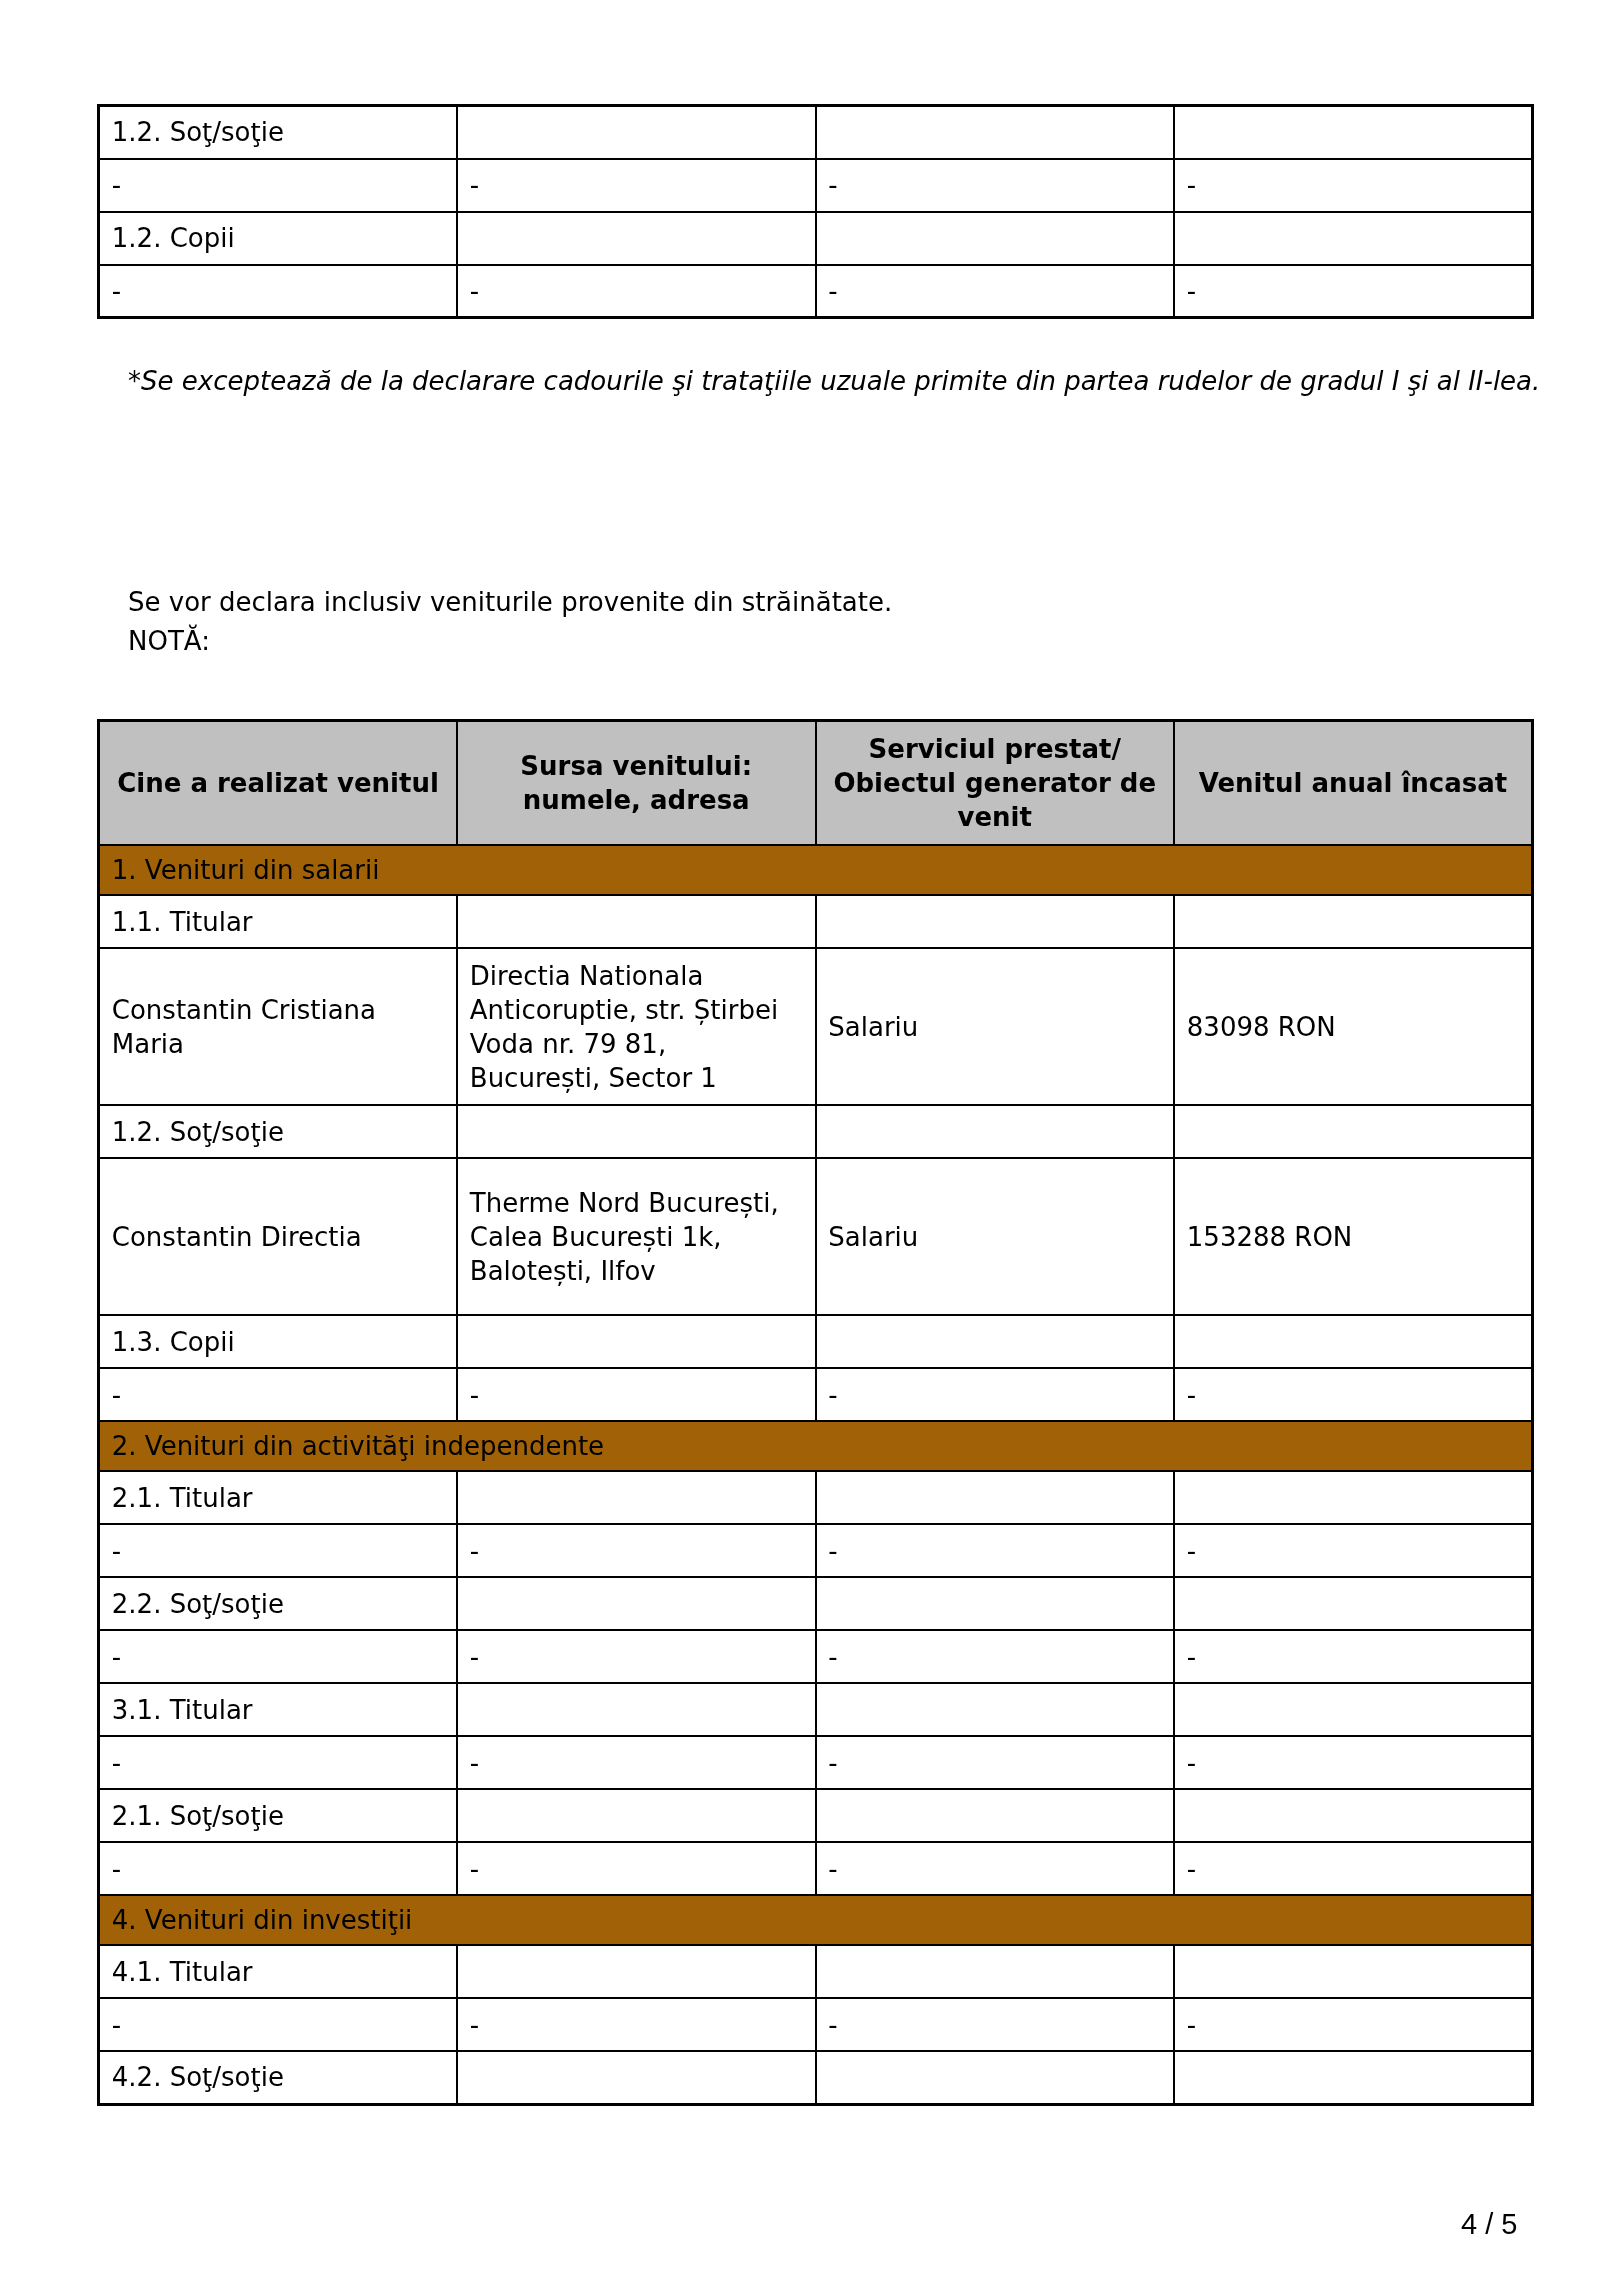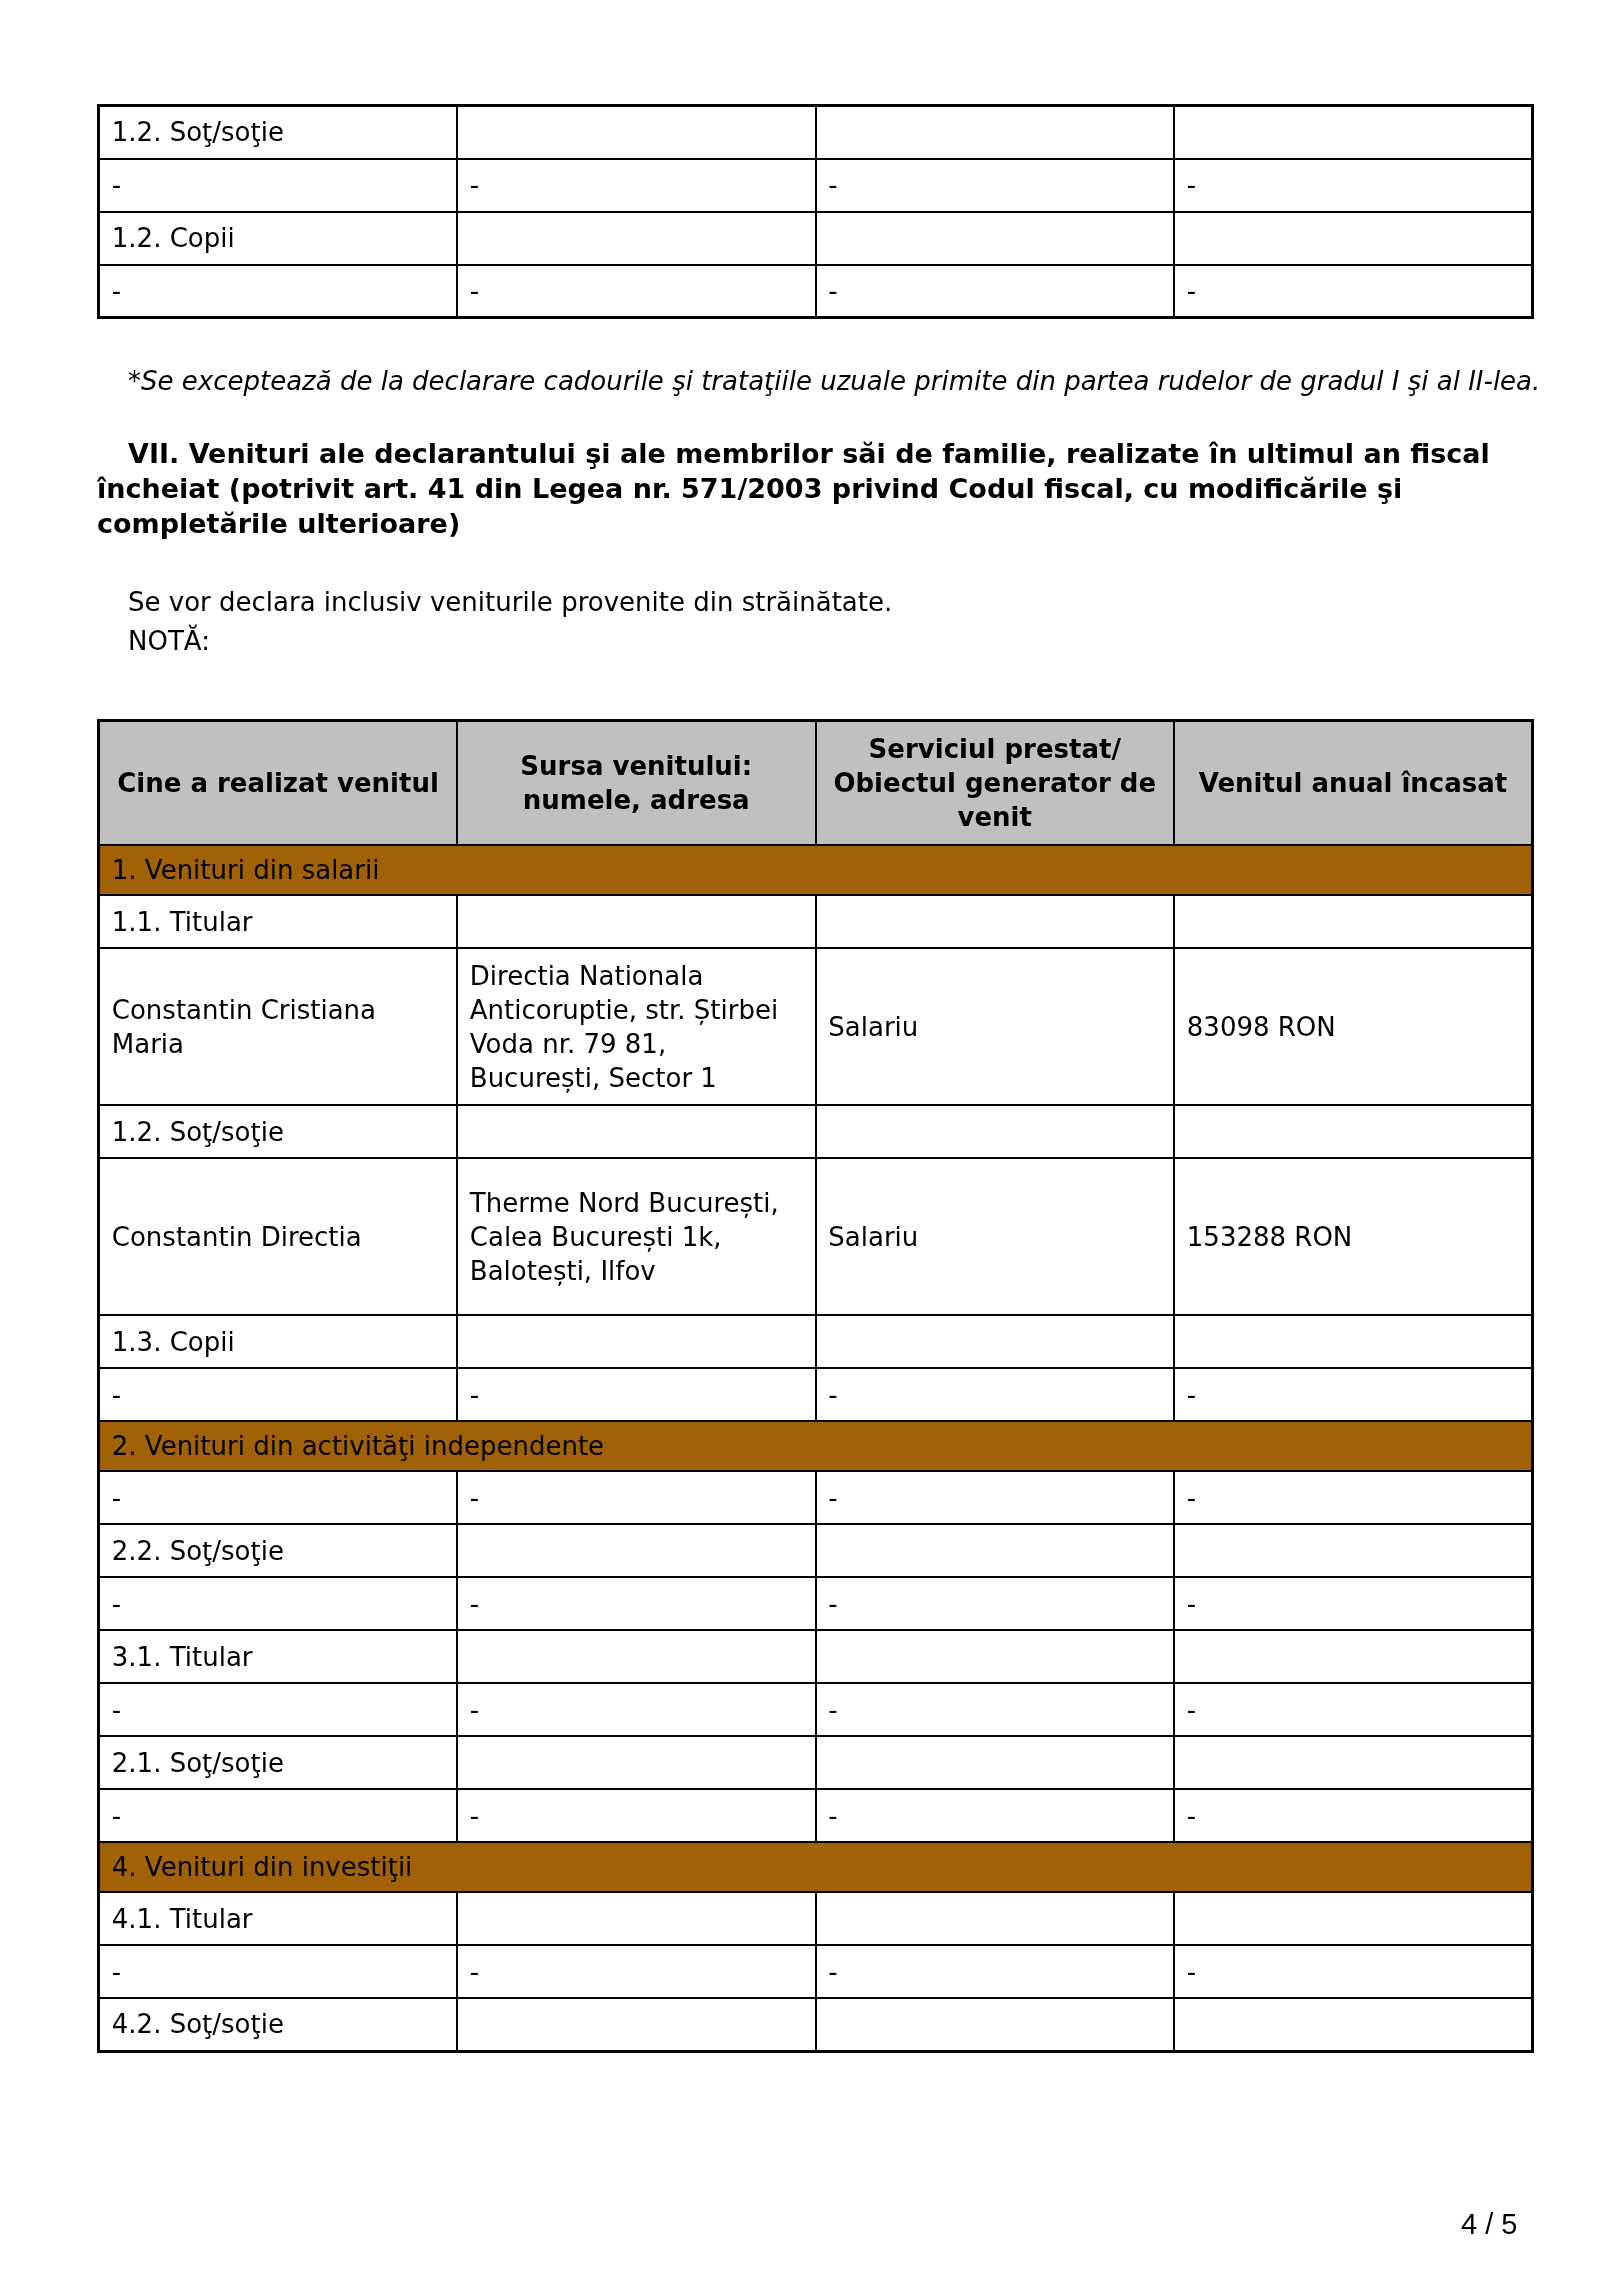--- a/index.html
+++ b/index.html
@@ -61,21 +61,20 @@
       <td>-</td>
       <td>-</td>
       <td>-</td>
       <td>-</td>
     </tr>
   </tbody>
     </table>
 
   <div class="footnote">*Se exceptează de la declarare cadourile şi trataţiile uzuale primite din partea rudelor de gradul I şi al II-lea.</div>
 
-  <div class="heading"><span class="indent"></span><span>VII. Venituri ale declarantului şi ale membrilor săi de familie, realizate în ultimul an fiscal încheiat (potrivit art. 41 din Legea nr. 571/2003 privind Codul fiscal, cu modificările şi completările ulterioare)</span></div>
 
   <div class="nota">
     <div>Se vor declara inclusiv veniturile provenite din străinătate.</div>
     <div>NOTĂ:</div>
   </div>
 
   <table class="grid" id="t2">
     <colgroup>
         <col>
         <col>
@@ -127,20 +126,26 @@
       <td>-</td>
       <td>-</td>
       <td>-</td>
       <td>-</td>
     </tr>
 
     <tr class="section">
       <td colspan="4">2. Venituri din activităţi independente</td>
     </tr>
     <tr class="r">
+      <td>2.1. Titular</td>
+      <td></td>
+      <td></td>
+      <td></td>
+    </tr>
+    <tr class="r">
       <td>-</td>
       <td>-</td>
       <td>-</td>
       <td>-</td>
     </tr>
     <tr class="r">
       <td>2.2. Soţ/soţie</td>
       <td></td>
       <td></td>
       <td></td>

